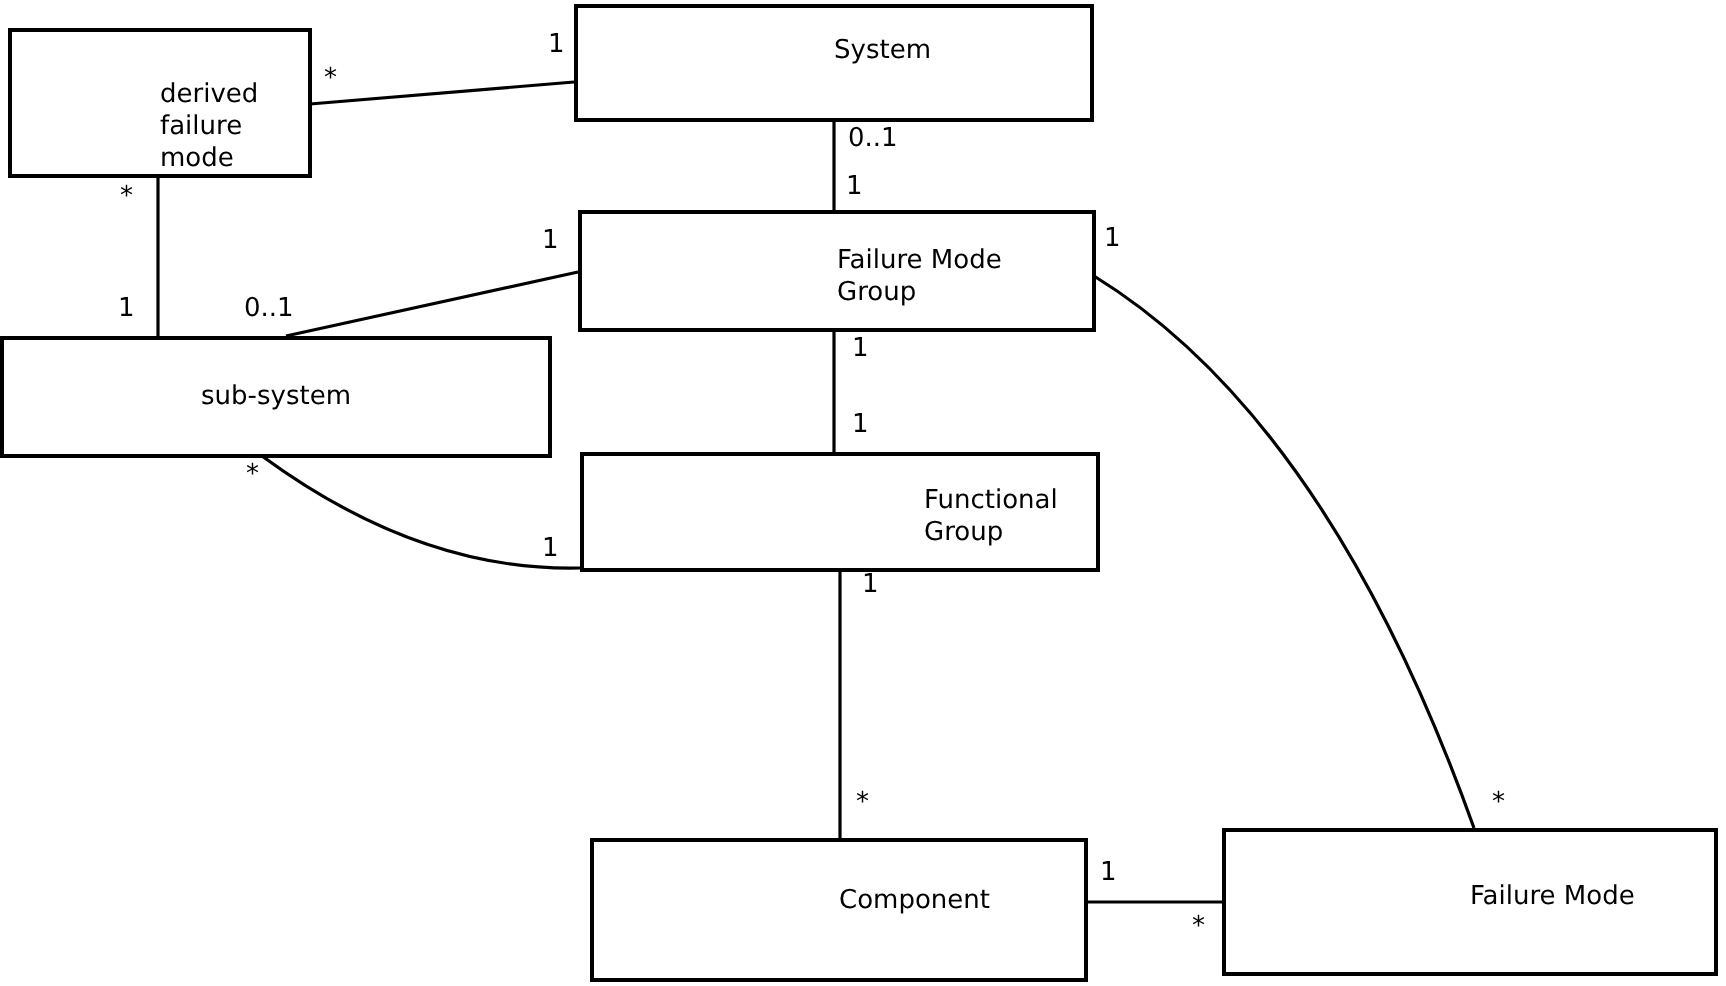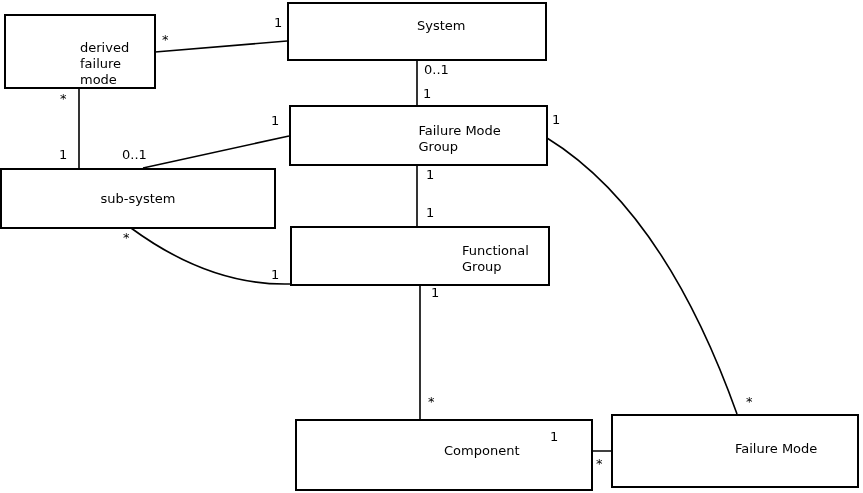--- a/index.html
+++ b/index.html
@@ -83,21 +83,21 @@
 
   <div class="class-box" style="left:0px; top:168px; width:276px; height:61px;">
     <span class="box-label" style="left:50%; top:50%; transform:translate(-50%,-50%);">sub-system</span>
   </div>
 
   <div class="class-box" style="left:290px; top:226px; width:260px; height:60px;">
     <span class="box-label" style="left:50%; top:calc(50% + 3px); transform:translateY(-50%);margin-left:42px;">Functional
 Group</span>
   </div>
 
-  <div class="class-box" style="left:295px; top:419px; width:298px; height:72px;">
+  <div class="class-box" style="left:295px; top:419px; width:249px; height:72px;">
     <span class="box-label" style="left:50%; top:calc(50% - 4px); transform:translateY(-50%);">Component</span>
   </div>
 
   <div class="class-box" style="left:611px; top:414px; width:248px; height:74px;">
     <span class="box-label" style="left:50%; top:calc(50% - 2px); transform:translateY(-50%);">Failure Mode</span>
   </div>
 
   <span class="mult" style="left:162px; top:32px;">*</span>
   <span class="mult" style="left:274px; top:15px;">1</span>
 

